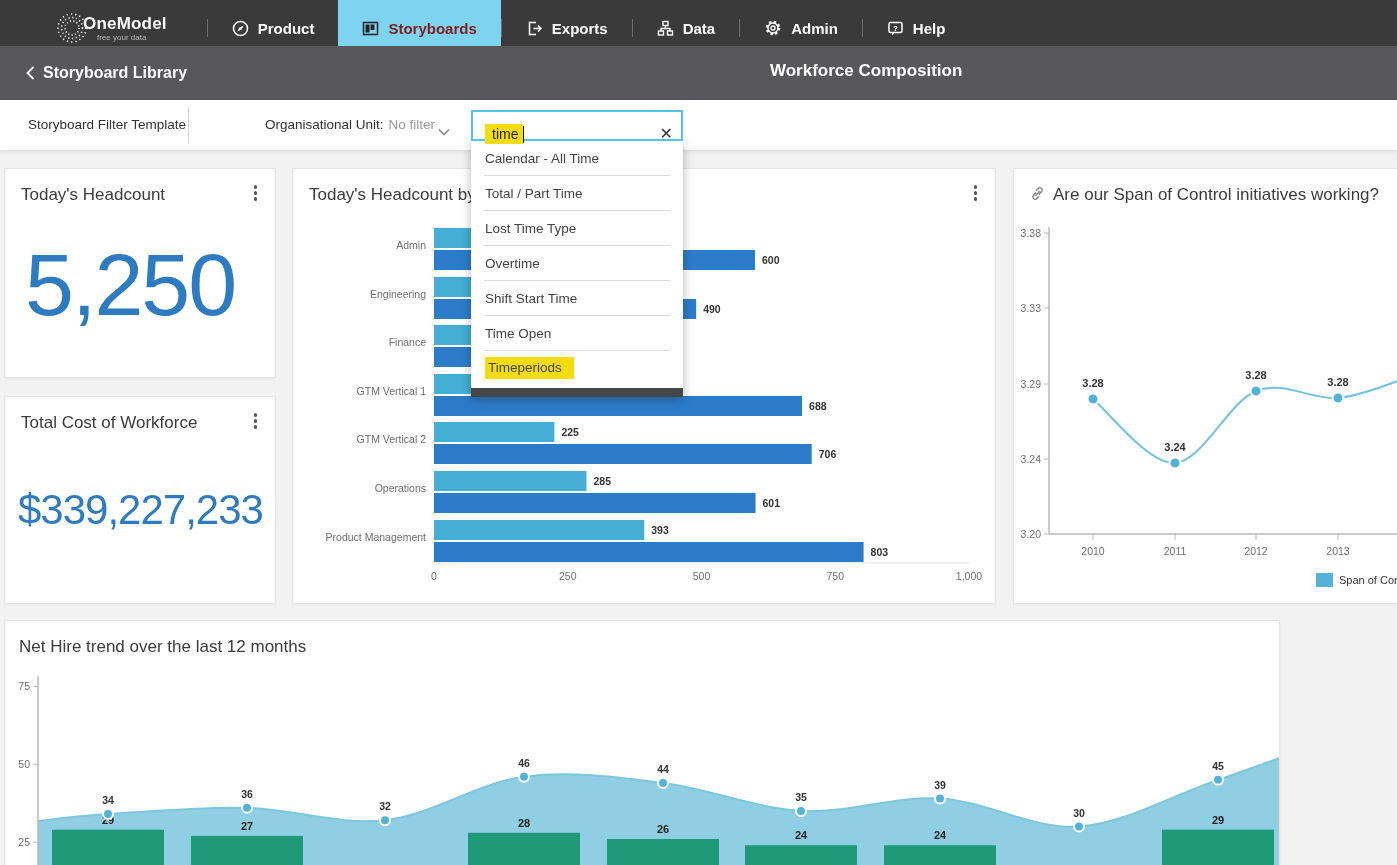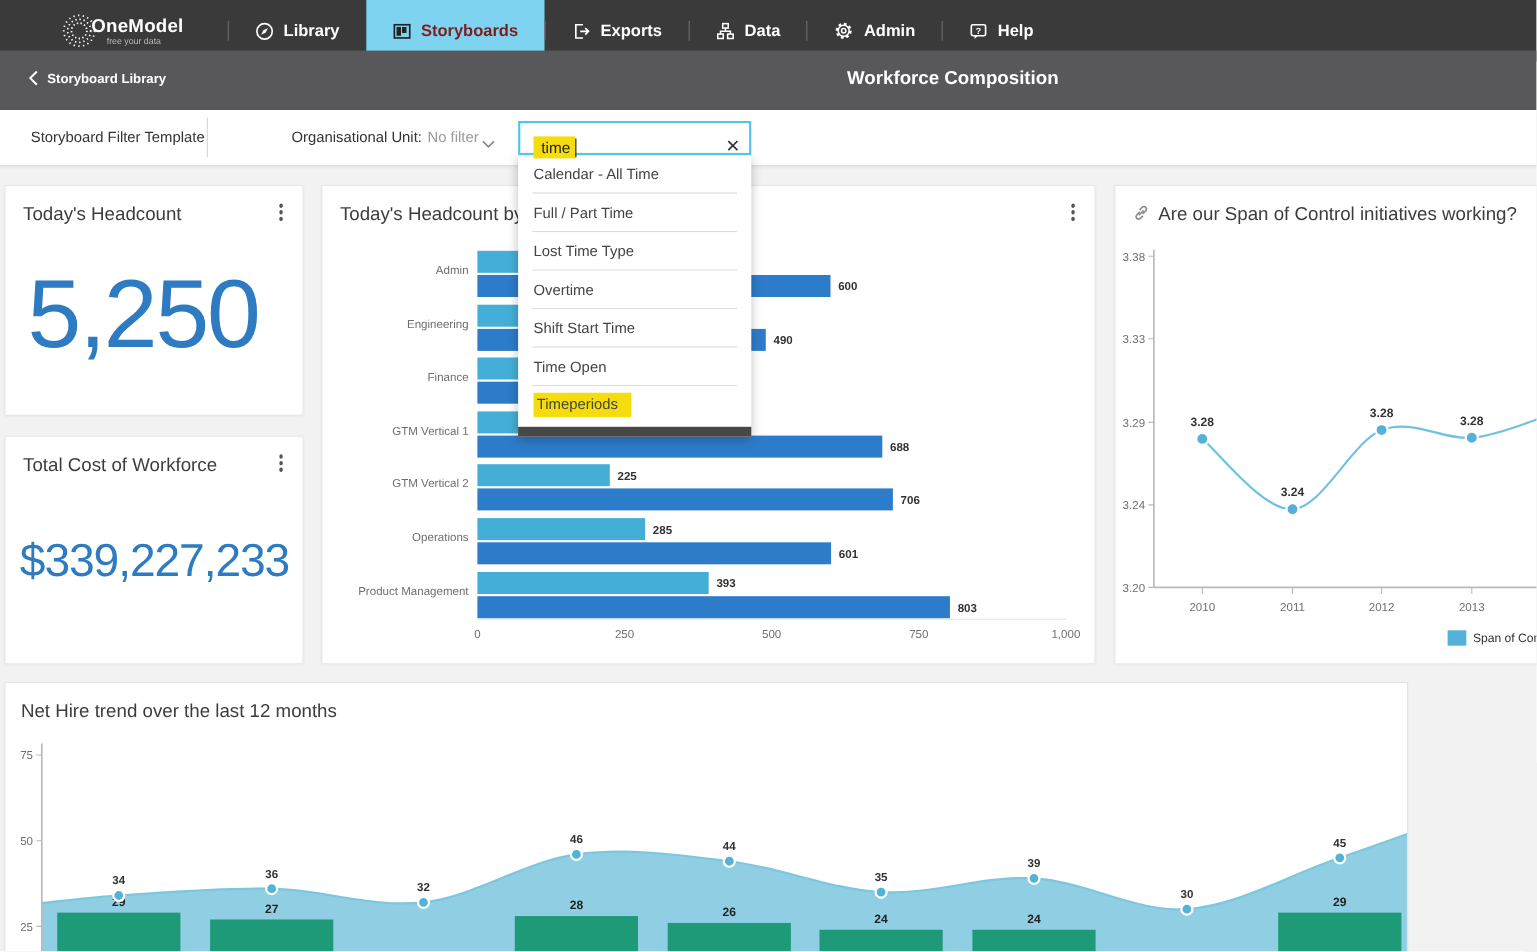--- a/index.html
+++ b/index.html
@@ -14,21 +14,21 @@
   .brand-name{font-size:17px;font-weight:bold;letter-spacing:.2px;}
   .brand-tag{font-size:8px;color:#b7b7b7;margin-top:2px;margin-left:14px;}
   .nav-divider{width:1px;height:18px;background:#6d6d6d;align-self:center;}
   .nav-item{display:flex;align-items:center;gap:9px;padding:0 24px;color:#fff;font-size:15px;font-weight:bold;cursor:pointer;}
   .nav-item.active{background:#7ed3f0;color:#7f1d1d;}
   .nav-item.active svg *{stroke:#222;}
   .nav-icon{display:flex;align-items:center;}
 
   
   .subheader{position:absolute;left:0;top:46px;width:1397px;height:54px;background:#58585a;}
-  .back-link{position:absolute;left:26px;top:18px;display:flex;align-items:center;gap:8px;color:#fff;font-size:12px;font-weight:bold;cursor:pointer;}
+  .back-link{position:absolute;left:26px;top:18px;display:flex;align-items:center;gap:8px;color:#fff;font-size:16px;font-weight:bold;cursor:pointer;}
   .board-title{position:absolute;left:770px;top:15px;color:#fff;font-size:17px;font-weight:bold;}
 
   
   .filterbar{position:absolute;left:0;top:100px;width:1397px;height:50px;background:#fff;border-bottom:1px solid #e2e2e2;box-shadow:0 1px 3px rgba(0,0,0,.08);z-index:20;}
   .ft-label{position:absolute;left:28px;top:17px;font-size:13.5px;color:#333;}
   .ft-divider{position:absolute;left:188px;top:7px;width:1px;height:36px;background:#d5d5d5;}
   .org-label{position:absolute;left:265px;top:17px;font-size:13.5px;color:#333;cursor:pointer;}
   .org-value{color:#9a9a9a;margin-left:5px;}
   .org-chevron{position:absolute;left:438px;top:22px;}
   .searchbox{position:absolute;left:471px;top:110px;width:212px;height:31px;background:#fff;border:2px solid #56c3ea;box-sizing:border-box;display:flex;align-items:center;padding:17px 8px 0 12px;z-index:60;}
@@ -74,21 +74,21 @@
       </div>
     </div>
     <div class="nav-divider"></div>
     <div class="nav-item">
       <span class="nav-icon">
         <svg width="17" height="17" viewBox="0 0 17 17">
             <circle cx="8.5" cy="8.5" r="7" fill="none" stroke="#fff" stroke-width="1.5"></circle>
             <path d="M11.6 5.4 9.6 9.6 5.4 11.6 7.4 7.4Z" fill="#fff"></path>
           </svg>
       </span>
-      <span>Library</span>
+      <span>Product</span>
     </div>
     <div class="nav-item active">
       <span class="nav-icon">
         <svg width="17" height="17" viewBox="0 0 17 17">
             <rect x="1.5" y="2.5" width="14" height="12" fill="none" stroke="#222" stroke-width="1.5"></rect>
             <rect x="4" y="5" width="3" height="7" fill="#222"></rect>
             <rect x="9" y="5" width="3" height="4.5" fill="#222"></rect>
           </svg>
       </span>
       <span>Storyboards</span>
@@ -167,21 +167,21 @@
       <span class="caret"></span>
     <span class="clear-x">✕</span>
   </div>
 
   <div class="dropdown">
     <div class="dd-item">
         <span>Calendar - All Time</span>
       </div>
     <div class="dd-sep"></div>
     <div class="dd-item">
-        <span>Full / Part Time</span>
+        <span>Total / Part Time</span>
       </div>
     <div class="dd-sep"></div>
     <div class="dd-item">
         <span>Lost Time Type</span>
       </div>
     <div class="dd-sep"></div>
     <div class="dd-item">
         <span>Overtime</span>
       </div>
     <div class="dd-sep"></div>

